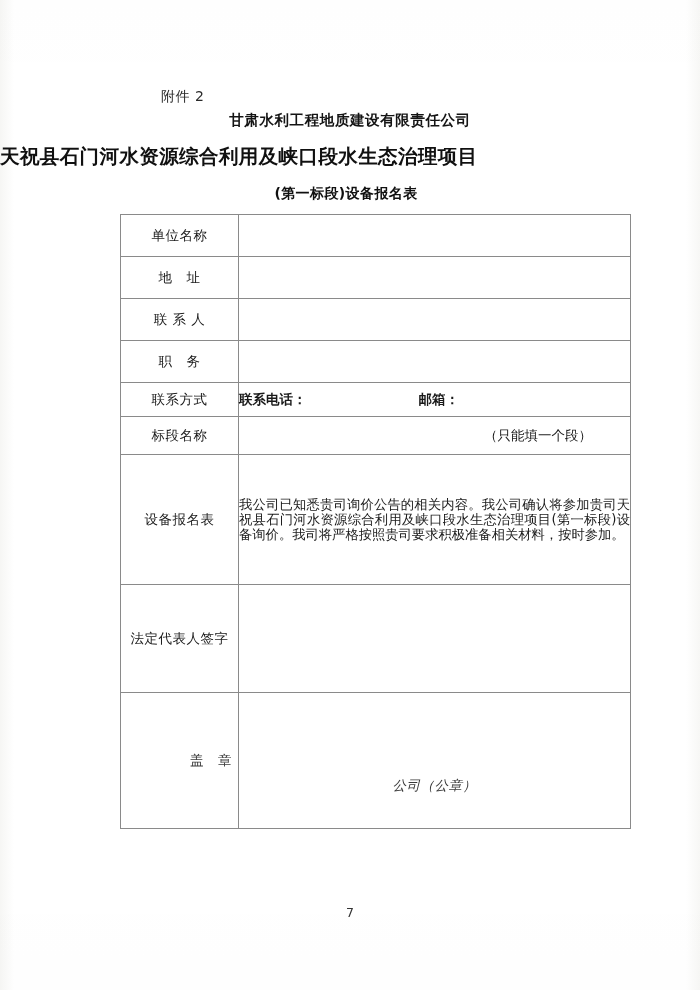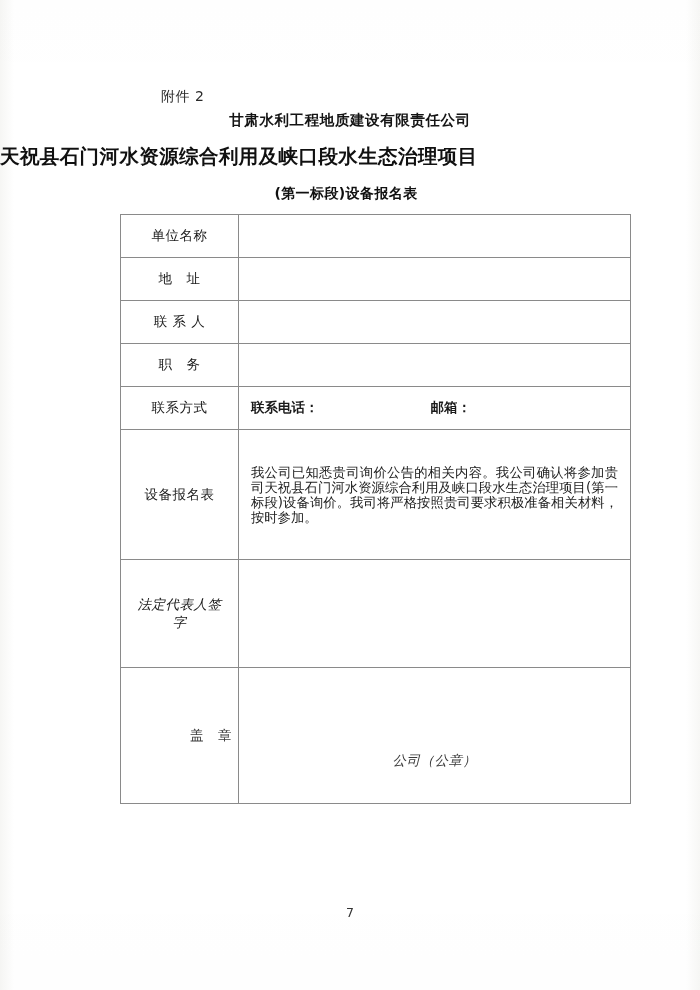--- a/index.html
+++ b/index.html
@@ -84,21 +84,21 @@
   .form-table {
     position: absolute;
     left: 120px;
     top: 214px;
     width: 510px;
     border-collapse: collapse;
     table-layout: fixed;
   }
   .form-table td {
     border: 1px solid #8a8a8a;
-    padding: 12px;
+    padding: 0;
     vertical-align: middle;
     font-size: 13.5px;
     color: #1a1a1a;
     margin-top: 48px;
   }
   .col-label { width: 118px; }
   .col-value { width: 392px; }
 
   .lbl {
     text-align: center;
@@ -106,21 +106,21 @@
   }
   .lbl.wide    { letter-spacing: 0.5px; }
 
   .r-name   { height: 42px; }
   .r-addr   { height: 42px; }
   .r-person { height: 42px; }
   .r-duty   { height: 42px; }
   .r-contact{ height: 34px; }
   .r-section{ height: 38px; }
   .r-confirm{ height: 130px; }
-  .r-sign   { height: 108px; font-style: italic; }
+  .r-sign   { height: 108px; }
   .r-seal   { height: 136px; }
 
   .contact-cell {
     padding-left: 10px;
     font-weight: bold;
     font-size: 13.5px;
     white-space: nowrap;
   }
   .contact-cell .phone { display: inline-block; }
   .contact-cell .gap   { display: inline-block; width: 112px; }
@@ -226,20 +226,26 @@
         <td></td>
       </tr>
 
       <tr class="r-contact">
         <td class="lbl">联系方式</td>
         <td class="contact-cell">
           <span class="phone">联系电话：</span><span class="gap"></span><span>邮箱：</span>
         </td>
       </tr>
 
+      <tr class="r-section">
+        <td class="lbl">标段名称</td>
+        <td class="section-cell">
+          <span class="section-note">（只能填一个段）</span>
+        </td>
+      </tr>
 
       <tr class="r-confirm">
         <td class="lbl">设备报名表</td>
         <td class="confirm-cell">
           <div class="confirm-text">我公司已知悉贵司询价公告的相关内容。我公司确认将参加贵司天祝县石门河水资源综合利用及峡口段水生态治理项目(第一标段)设备询价。我司将严格按照贵司要求积极准备相关材料，按时参加。</div>
         </td>
       </tr>
 
       <tr class="r-sign">
         <td class="lbl">法定代表人签字</td>

